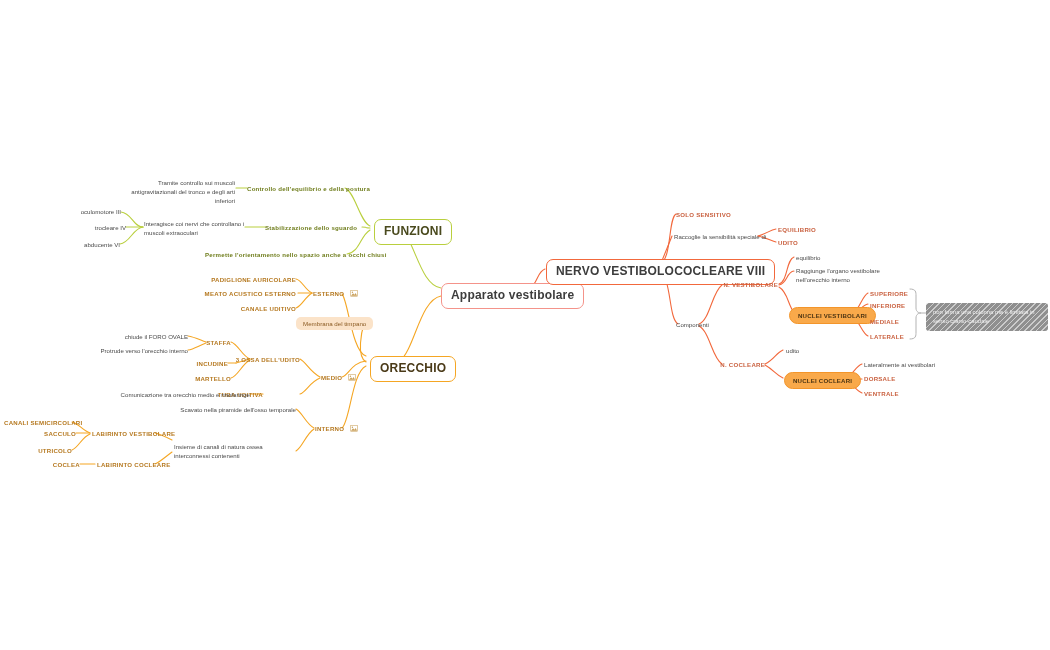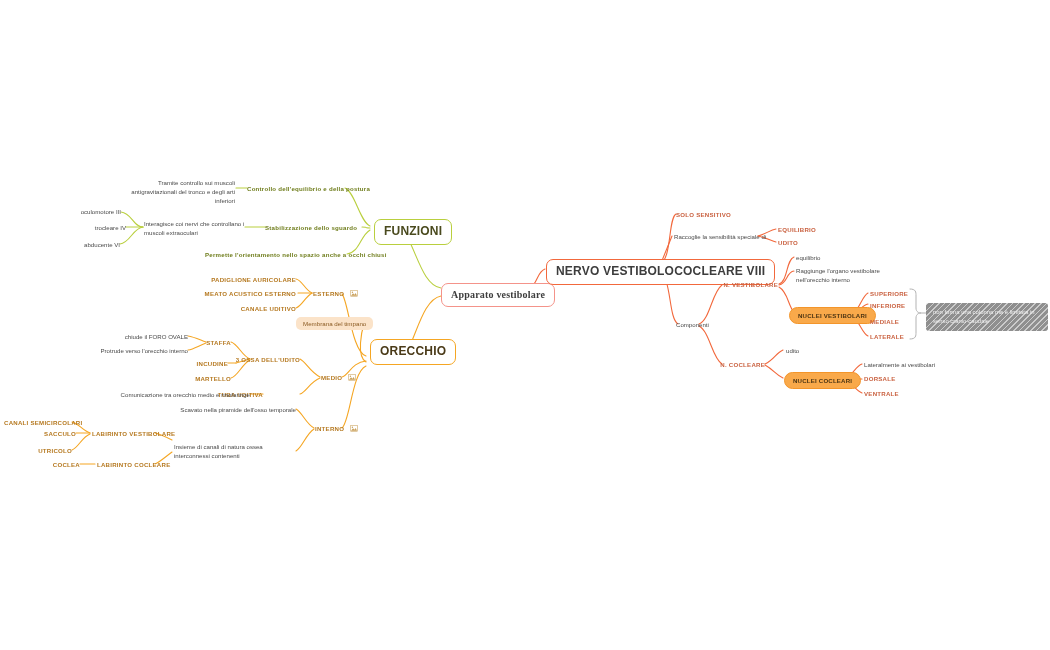--- a/index.html
+++ b/index.html
@@ -8,21 +8,21 @@
        color:#3d3d3d;}
   #canvas{position:relative;width:1050px;height:650px;}
   svg.wires{position:absolute;left:0;top:0;width:1050px;height:650px;pointer-events:none;}
 
   .node{position:absolute;white-space:nowrap;line-height:1.15;}
 
   
   .pill{border-radius:7px;border:1.3px solid #f08a7a;background:#fff;
         padding:5px 9px;font-size:12px;font-weight:bold;letter-spacing:.2px;
         color:#3d3d3d;box-shadow:0 0 0 0 rgba(0,0,0,0);}
-  .pill.center{border-color:#f4938a;font-size:10px;font-family:Liberation Serif, serif;}
+  .pill.center{border-color:#f4938a;font-size:12px;}
   .pill.green{border-color:#b9cf3e;color:#4a4a1e;}
   .pill.orange{border-color:#f5a623;color:#4a3a18;}
   .pill.filled-orange{background:#f9a94a;border-color:#f3952a;color:#4a3312;
         border-radius:9px;padding:4px 8px;}
   .chip{background:#fbe3c9;border-radius:5px;padding:3px 7px;
         font-size:6.2px;color:#8a5a22;}
 
   
   .t{font-size:6.1px;color:#4a4a4a;}
   .t.cap{font-weight:bold;letter-spacing:.25px;}
@@ -163,21 +163,21 @@
   <div class="node t cap green ra" style="left:265px;top:224px;">Stabilizzazione dello sguardo</div>
 
   <div class="node t w2" style="left:144px;top:220px;width:115px;">Interagisce coi nervi che controllano i muscoli extraoculari</div>
 
   <div class="node t ra" style="left:58px;top:208px;width:63px;">oculomotore III</div>
   <div class="node t ra" style="left:58px;top:224px;width:68px;">trocleare IV</div>
   <div class="node t ra" style="left:58px;top:241px;width:62px;">abducente VI</div>
 
   <div class="node t cap green ra" style="left:205px;top:251px;">Permette l'orientamento nello spazio anche a occhi chiusi</div>
 
-  <div class="node pill orange" style="left:370px;top:339px;">ORECCHIO</div>
+  <div class="node pill orange" style="left:370px;top:356px;">ORECCHIO</div>
 
   <div class="node t cap orange" style="left:313px;top:290px;">
     <span>ESTERNO</span>
     <span class="ico">
       <svg viewBox="0 0 12 10">
           <rect x="0.5" y="0.5" width="11" height="9" rx="1" fill="none" stroke="#c9a05a" stroke-width="1"></rect>
           <circle cx="3.6" cy="3.4" r="1.1" fill="#c9a05a"></circle>
           <path d="M1.5 8.5 L4.6 5 L6.6 7 L8.6 4.6 L10.5 8.5 Z" fill="#c9a05a"></path>
         </svg>
     </span>

